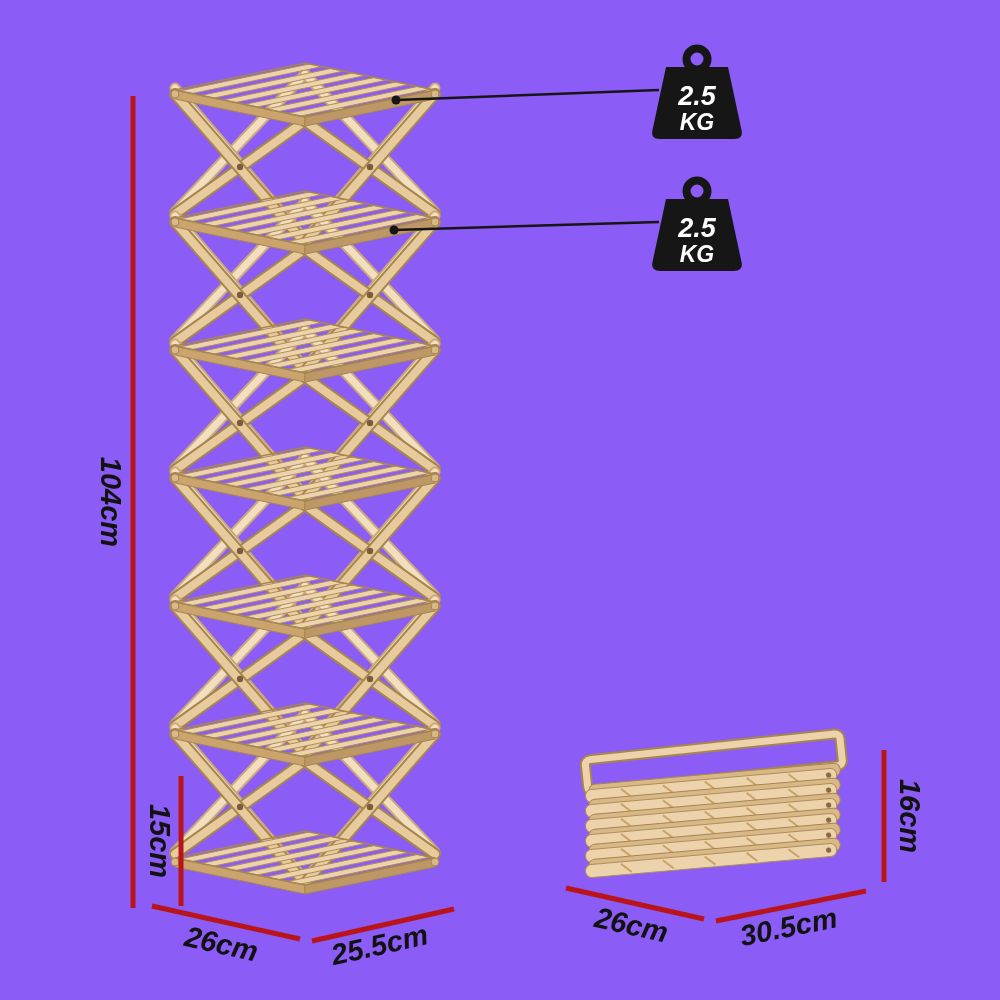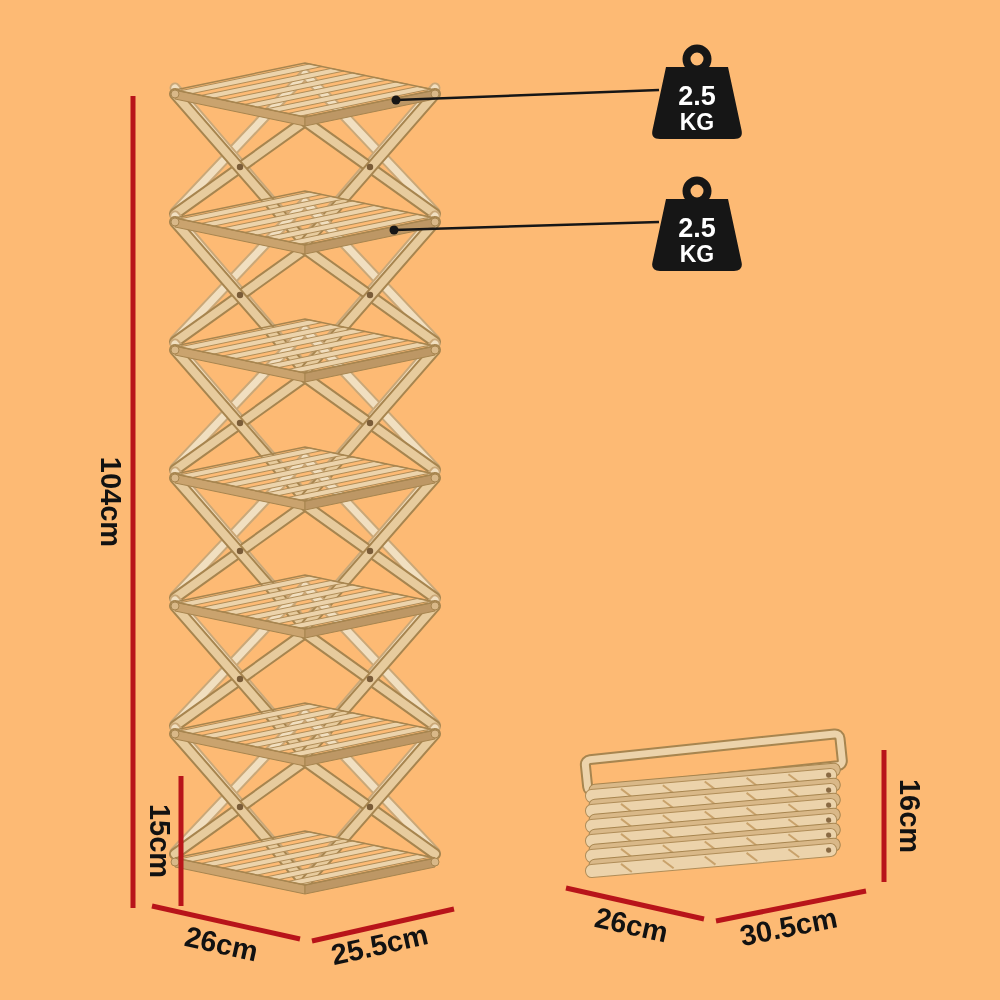--- a/index.html
+++ b/index.html
@@ -1,17 +1,17 @@
 <!DOCTYPE html>
 <html><head>
 <meta charset="utf-8">
 <style>
   html,body{margin:0;padding:0;background:#ffffff;}
-  .canvas{position:relative;width:1000px;height:1000px;background:#fdba74;overflow:hidden;
-          font-family:"Liberation Sans",sans-serif;}
+  .canvas{position:relative;width:1000px;height:1000px;background:#8b5cf6;overflow:hidden;
+          font-family:"Liberation Sans",sans-serif;font-style:italic;}
   svg{display:block;}
   text.dim{font-family:"Liberation Sans",sans-serif;font-size:29px;font-weight:600;
            fill:#121212;text-anchor:middle;dominant-baseline:middle;}
   text.wt{font-family:"Liberation Sans",sans-serif;font-size:27px;font-weight:700;
           fill:#ffffff;text-anchor:middle;}
   text.wu{font-family:"Liberation Sans",sans-serif;font-size:23px;font-weight:700;
           fill:#ffffff;text-anchor:middle;}
   line.dimline{stroke:#b8141a;stroke-width:5;}
   line.pointer{stroke:#161616;stroke-width:2.5;}
 </style>

